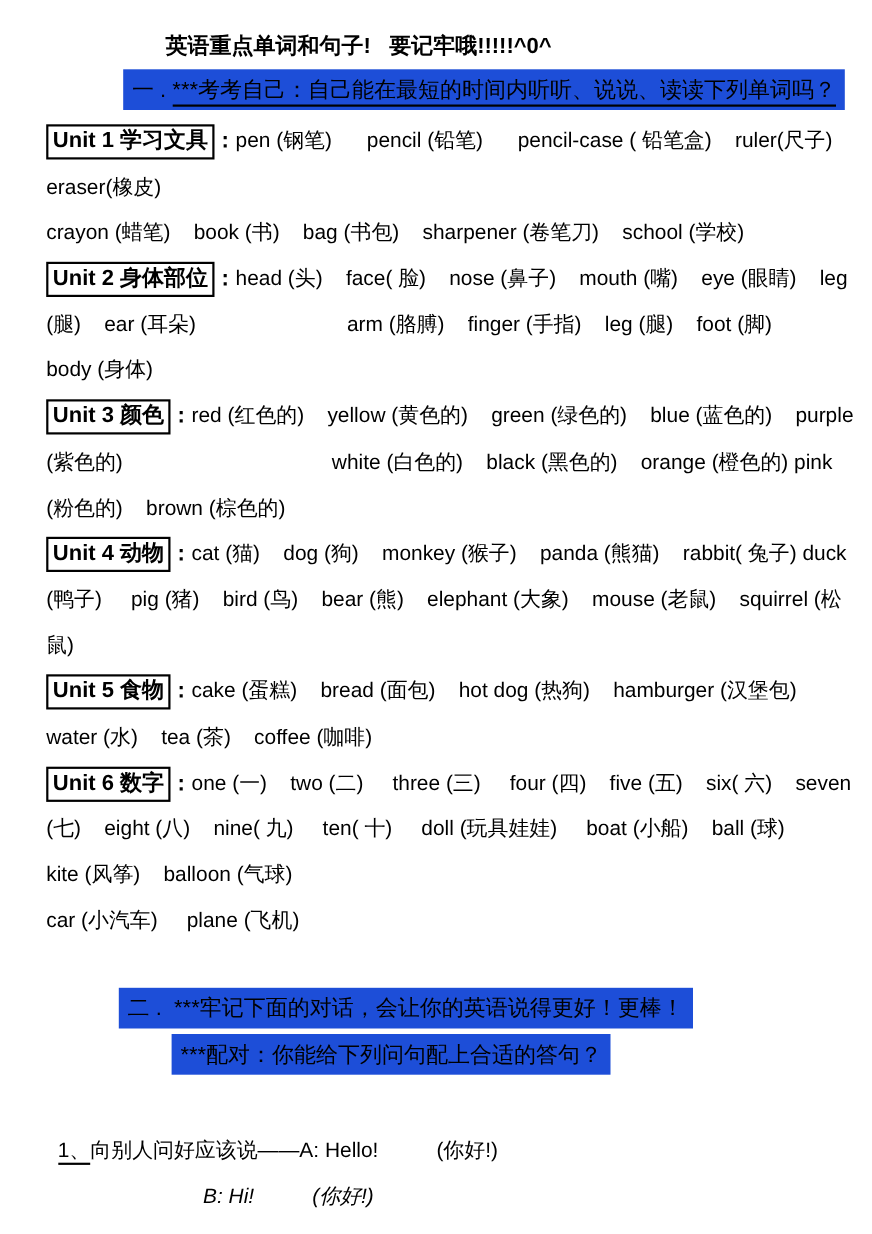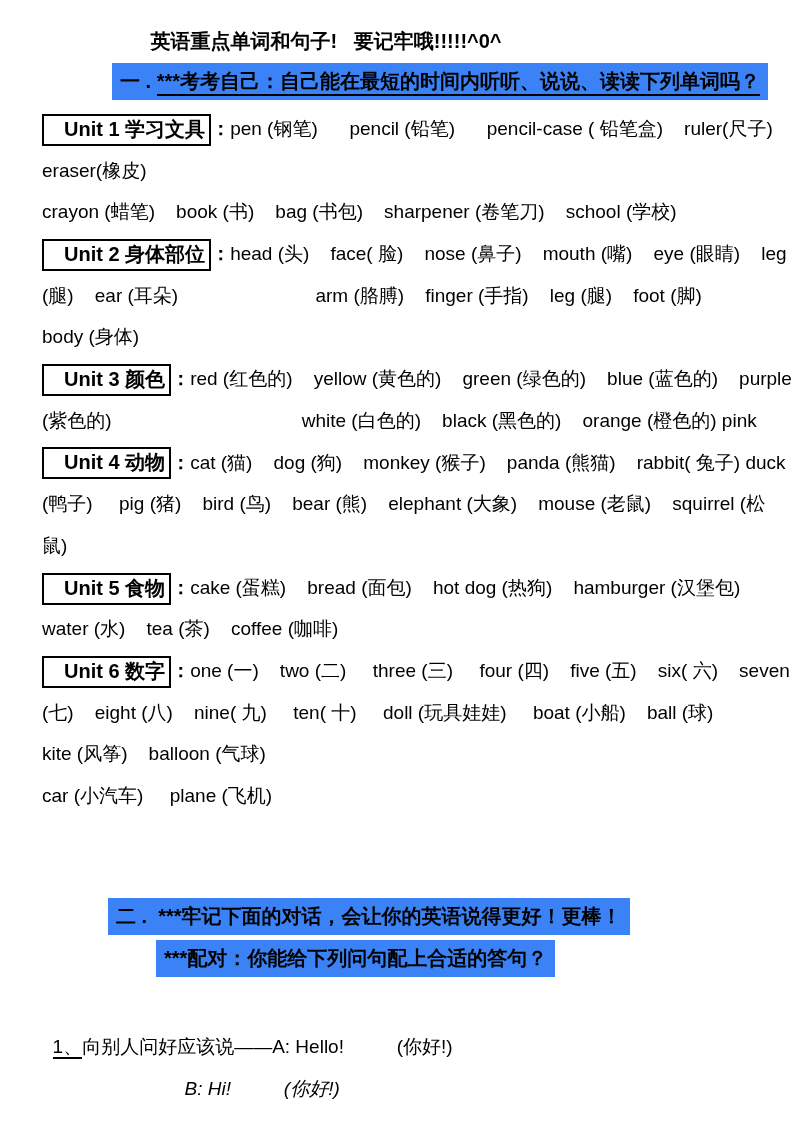--- a/index.html
+++ b/index.html
@@ -9,39 +9,39 @@
     font-family:"Liberation Sans","DejaVu Sans",sans-serif;
     position:relative; overflow:hidden;
   }
   .abs { position:absolute; }
   .title {
     top:28px; left:0; width:652px;
     text-align:center; font-size:20px; font-weight:bold;
     white-space:pre;
   }
   .band {
-    background:#3b82f6; display:inline-block;
-    font-weight:bold; font-size:20px;
+    background:#1d4ed8; display:inline-block;
+    font-weight:normal; font-size:20px;
     padding:5px 8px; white-space:pre;
   }
   .h1 { top:63px; left:112px; }
   .h2 { top:898px; left:108px; }
   .h3 { top:940px; left:156px;text-align:right; }
   .u  { border-bottom:2px solid #000; padding-bottom:2px; }
   .u2 { border-bottom:2px solid #000; }
   .lines { top:108px; left:42px; width:751px; }
   .vline {
     height:41.7px; line-height:41.7px;
     font-size:19px; white-space:pre;
   }
   .ubox {
     display:inline-block;
     border:2px solid #000;
     font-weight:bold; font-size:20px;
-    line-height:25px; padding:1px 4px 2px 20px;
+    line-height:25px; padding:1px 4px 2px 4px;
     vertical-align:middle; white-space:pre;
   }
   .colon { font-weight:bold; }
   .q1 { top:984px; left:42px;  height:41.7px; line-height:41.7px; font-size:19px; white-space:pre; }
   .a1 { top:1026px; left:174px; height:41.7px; line-height:41.7px; font-size:19px; white-space:pre;font-style:italic; }
 </style>
 </head>
 <body>
 
 <div class="abs title">英语重点单词和句子!   要记牢哦!!!!!^0^</div>
@@ -52,20 +52,21 @@
 
 <div class="abs lines">
   <div class="vline"><span class="ubox">Unit 1 学习文具</span><span class="colon">：</span><span>pen (钢笔)      pencil (铅笔)      pencil-case ( 铅笔盒)    ruler(尺子)</span></div>
   <div class="vline"><span>eraser(橡皮)</span></div>
   <div class="vline"><span>crayon (蜡笔)    book (书)    bag (书包)    sharpener (卷笔刀)    school (学校)</span></div>
   <div class="vline"><span class="ubox">Unit 2 身体部位</span><span class="colon">：</span><span>head (头)    face( 脸)    nose (鼻子)    mouth (嘴)    eye (眼睛)    leg</span></div>
   <div class="vline"><span>(腿)    ear (耳朵)                          arm (胳膊)    finger (手指)    leg (腿)    foot (脚)</span></div>
   <div class="vline"><span>body (身体)</span></div>
   <div class="vline"><span class="ubox">Unit 3 颜色</span><span class="colon">：</span><span>red (红色的)    yellow (黄色的)    green (绿色的)    blue (蓝色的)    purple</span></div>
   <div class="vline"><span>(紫色的)                                    white (白色的)    black (黑色的)    orange (橙色的) pink</span></div>
+  <div class="vline"><span>(粉色的)    brown (棕色的)</span></div>
   <div class="vline"><span class="ubox">Unit 4 动物</span><span class="colon">：</span><span>cat (猫)    dog (狗)    monkey (猴子)    panda (熊猫)    rabbit( 兔子) duck</span></div>
   <div class="vline"><span>(鸭子)     pig (猪)    bird (鸟)    bear (熊)    elephant (大象)    mouse (老鼠)    squirrel (松</span></div>
   <div class="vline"><span>鼠)</span></div>
   <div class="vline"><span class="ubox">Unit 5 食物</span><span class="colon">：</span><span>cake (蛋糕)    bread (面包)    hot dog (热狗)    hamburger (汉堡包)</span></div>
   <div class="vline"><span>water (水)    tea (茶)    coffee (咖啡)</span></div>
   <div class="vline"><span class="ubox">Unit 6 数字</span><span class="colon">：</span><span>one (一)    two (二)     three (三)     four (四)    five (五)    six( 六)    seven</span></div>
   <div class="vline"><span>(七)    eight (八)    nine( 九)     ten( 十)     doll (玩具娃娃)     boat (小船)    ball (球)</span></div>
   <div class="vline"><span>kite (风筝)    balloon (气球)</span></div>
   <div class="vline"><span>car (小汽车)     plane (飞机)</span></div>
 </div>

